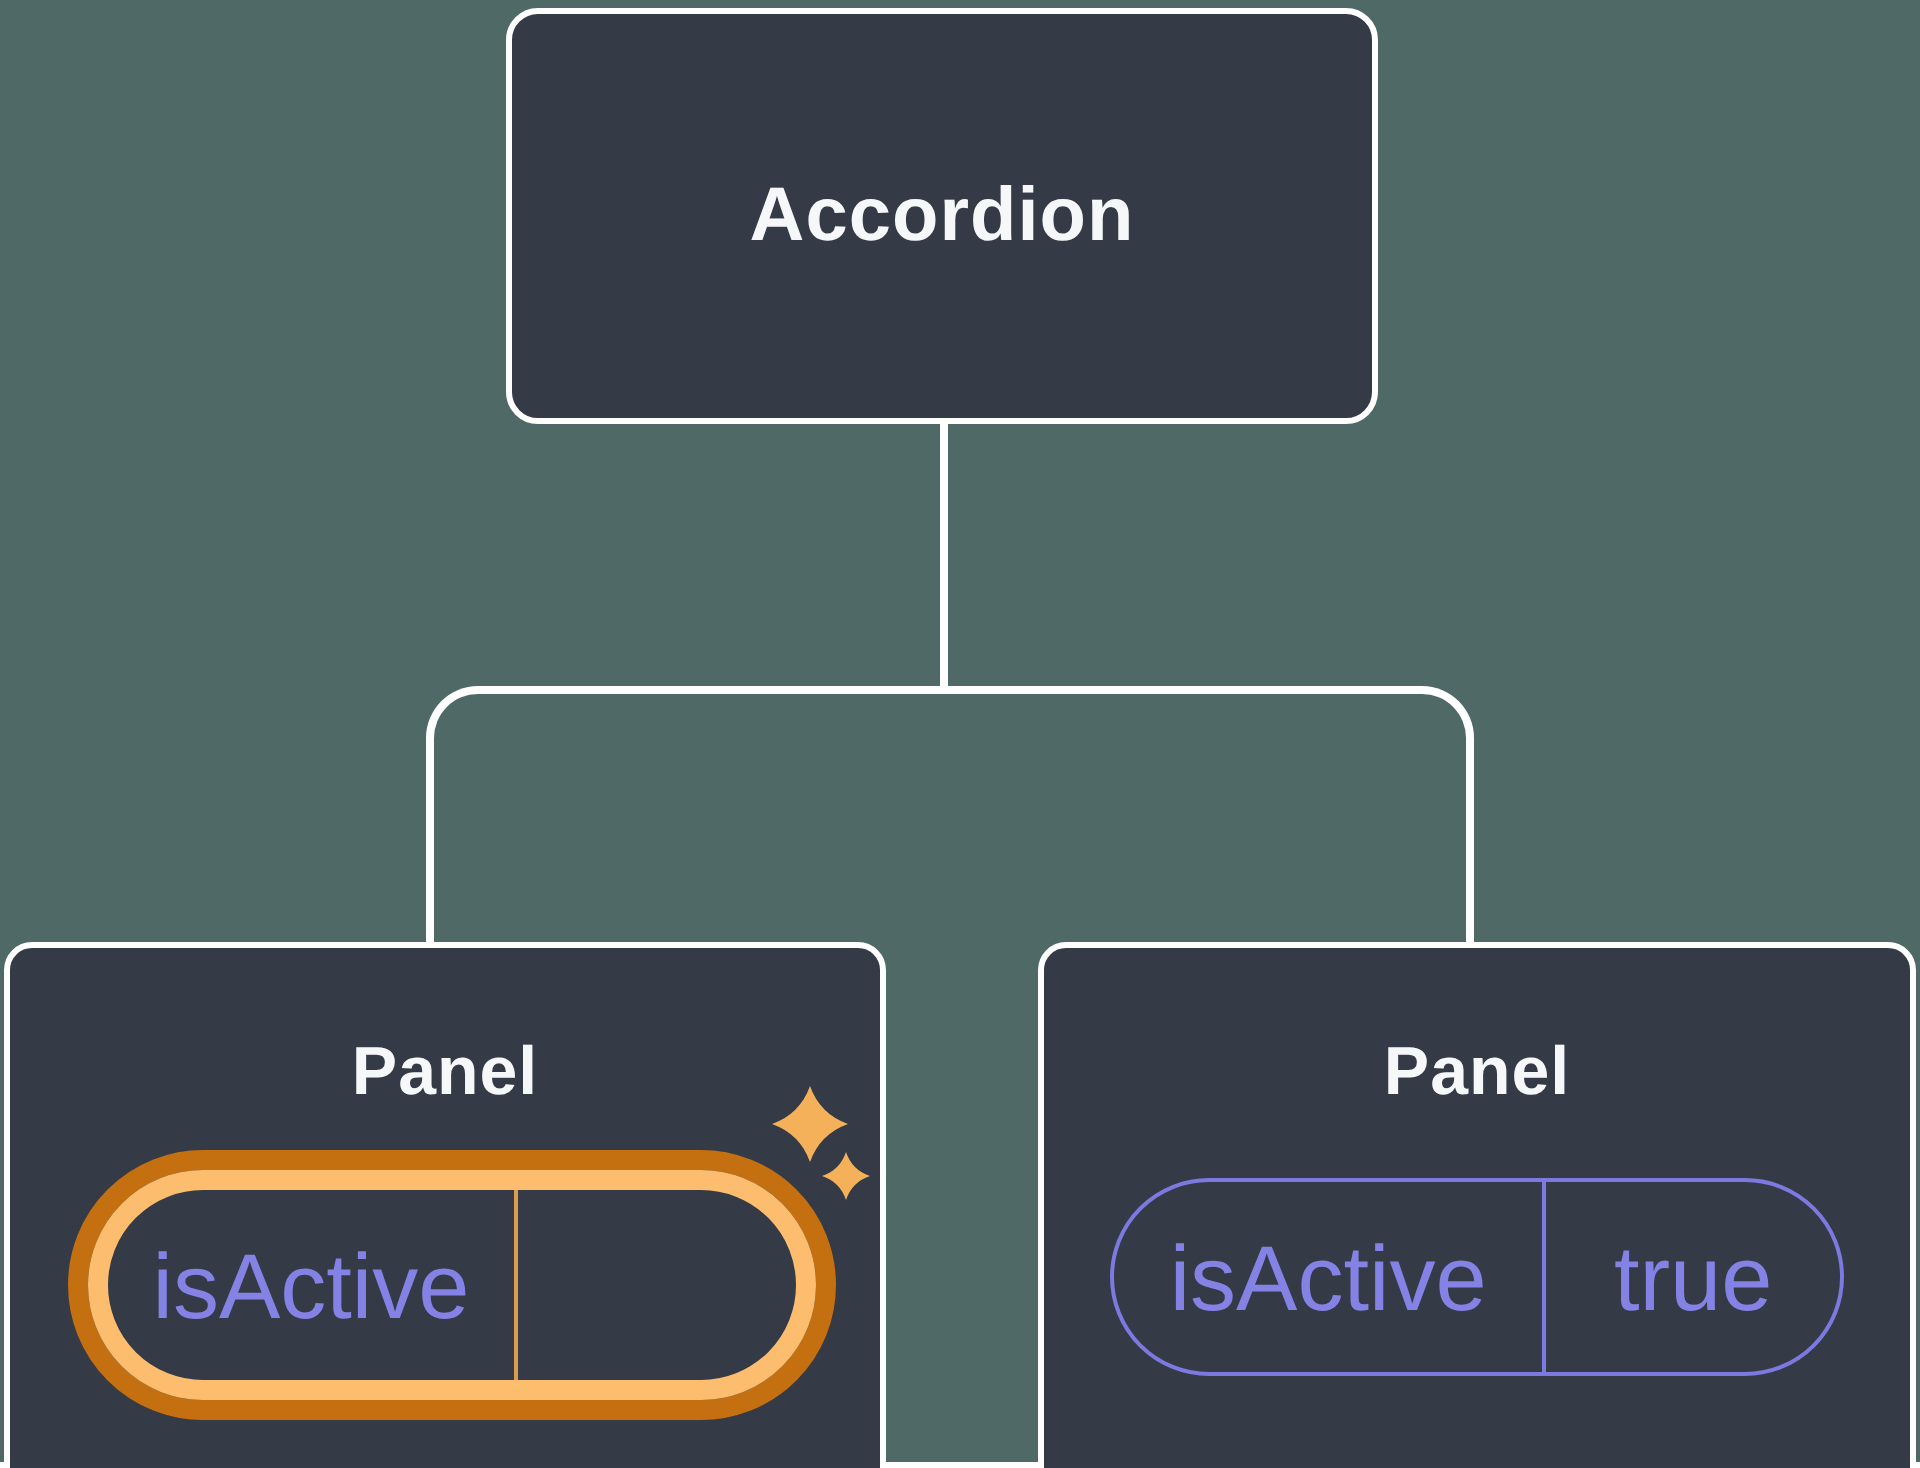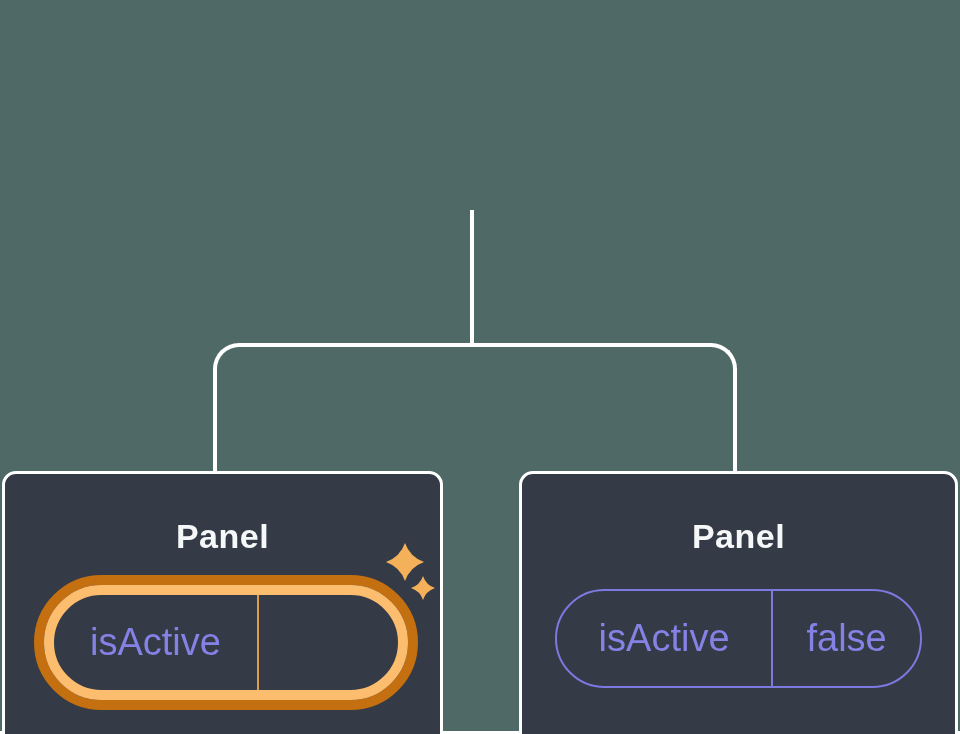--- a/index.html
+++ b/index.html
@@ -82,38 +82,41 @@
   .pill-plain{
     position:absolute;left:33px;top:115px;width:367px;height:99px;
     border:2px solid var(--prop_border);
     border-radius:999px;
     display:flex;align-items:stretch;
     overflow:hidden;
   }
   .pill-seg{
     display:flex;align-items:center;justify-content:center;
     color:var(--prop_text);
-    font-size:38px;
+    font-size:46px;
   }
   .seg-name{flex:0 0 59%;}
   .seg-value{flex:1;}
   .seg-value-bold{font-weight:700;}
   .divider{width:2px;flex:0 0 2px;}
   .divider-active{background:var(--highlight_divider);}
   .divider-plain{background:var(--prop_border);}
   
   .sparkles{
     position:absolute;left:378px;top:66px;width:52px;height:62px;
   }
 </style>
 </head>
 <body>
 
 <div class="diagram">
 
+  <div class="root-box">
+    <span class="node-label">Accordion</span>
+  </div>
 
   <div class="trunk"></div>
   <div class="branch"></div>
 
   <div class="panel panel-left">
     <div class="panel-title">Panel</div>
 
     <div class="pill-active">
       <div class="pill-active-core">
         <div class="pill-seg seg-name">isActive</div>
@@ -126,17 +129,17 @@
       <path d="M40,36 Q43,45 52,48 Q43,51 40,60 Q37,51 28,48 Q37,45 40,36 Z" fill="var(--sparkle)"></path>
     </svg>
   </div>
 
   <div class="panel panel-right">
     <div class="panel-title">Panel</div>
 
     <div class="pill-plain">
       <div class="pill-seg seg-name">isActive</div>
       <div class="divider divider-plain"></div>
-      <div class="pill-seg seg-value">false</div>
+      <div class="pill-seg seg-value">true</div>
     </div>
   </div>
 
 </div>
 
 </body></html>

